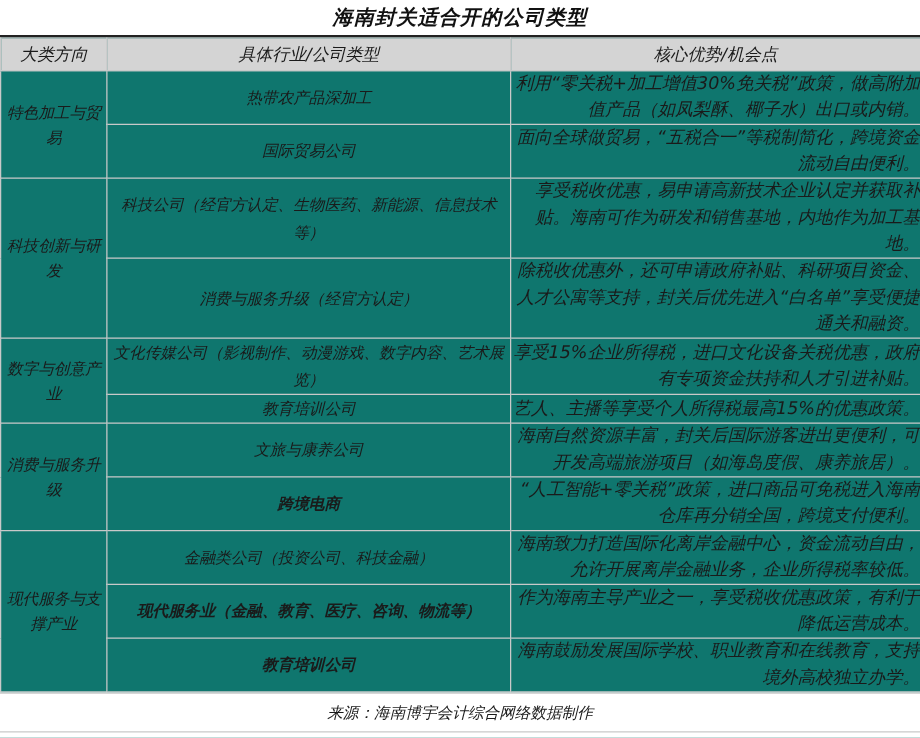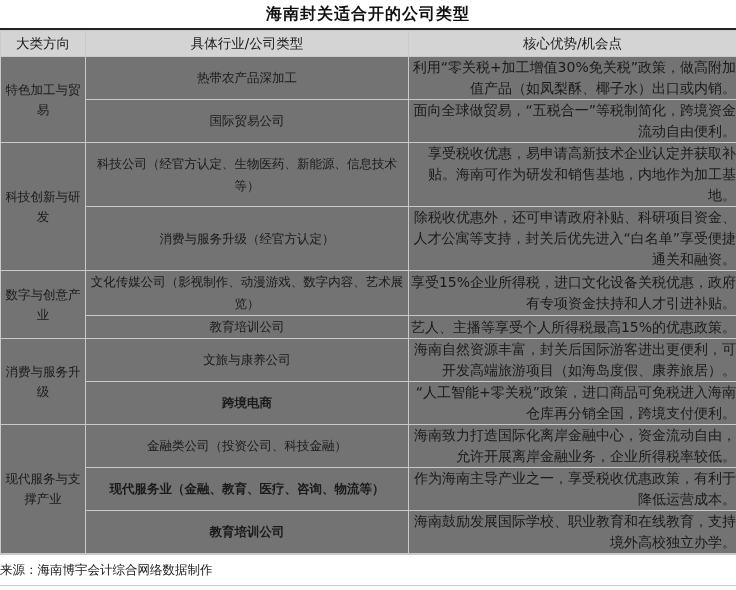--- a/index.html
+++ b/index.html
@@ -12,21 +12,22 @@
     height: 590px;
     font-family: "DejaVu Sans", "Liberation Sans", sans-serif;
     color: #1a1a1a;
     overflow: hidden;
   }
   .sheet {
     width: 736px;
     height: 580px;
     box-sizing: border-box;
     position: relative;
-    background: #737373;
+    background: #0f766e;
+    font-style: italic;
   }
   
   .title-row {
     height: 28px;
     border-bottom: 2px solid #222222;
     display: flex;
     align-items: center;
     justify-content: center;
     background: #ffffff;
   }
@@ -92,20 +93,21 @@
     border-right: none;
   }
   
   tr.group-start > td { border-top: 1px solid #9a9a9a; }
 
   
   .footer {
     height: 30px;
     display: flex;
     align-items: center;
+    justify-content: center;
     border-top: 1px solid #c9c9c9;
     border-bottom: 1px solid #c9c9c9;
     background: #ffffff;
   }
   .footer-text {
     font-size: 12.5px;
     color: #1a1a1a;
   }
 </style>
 </head>

